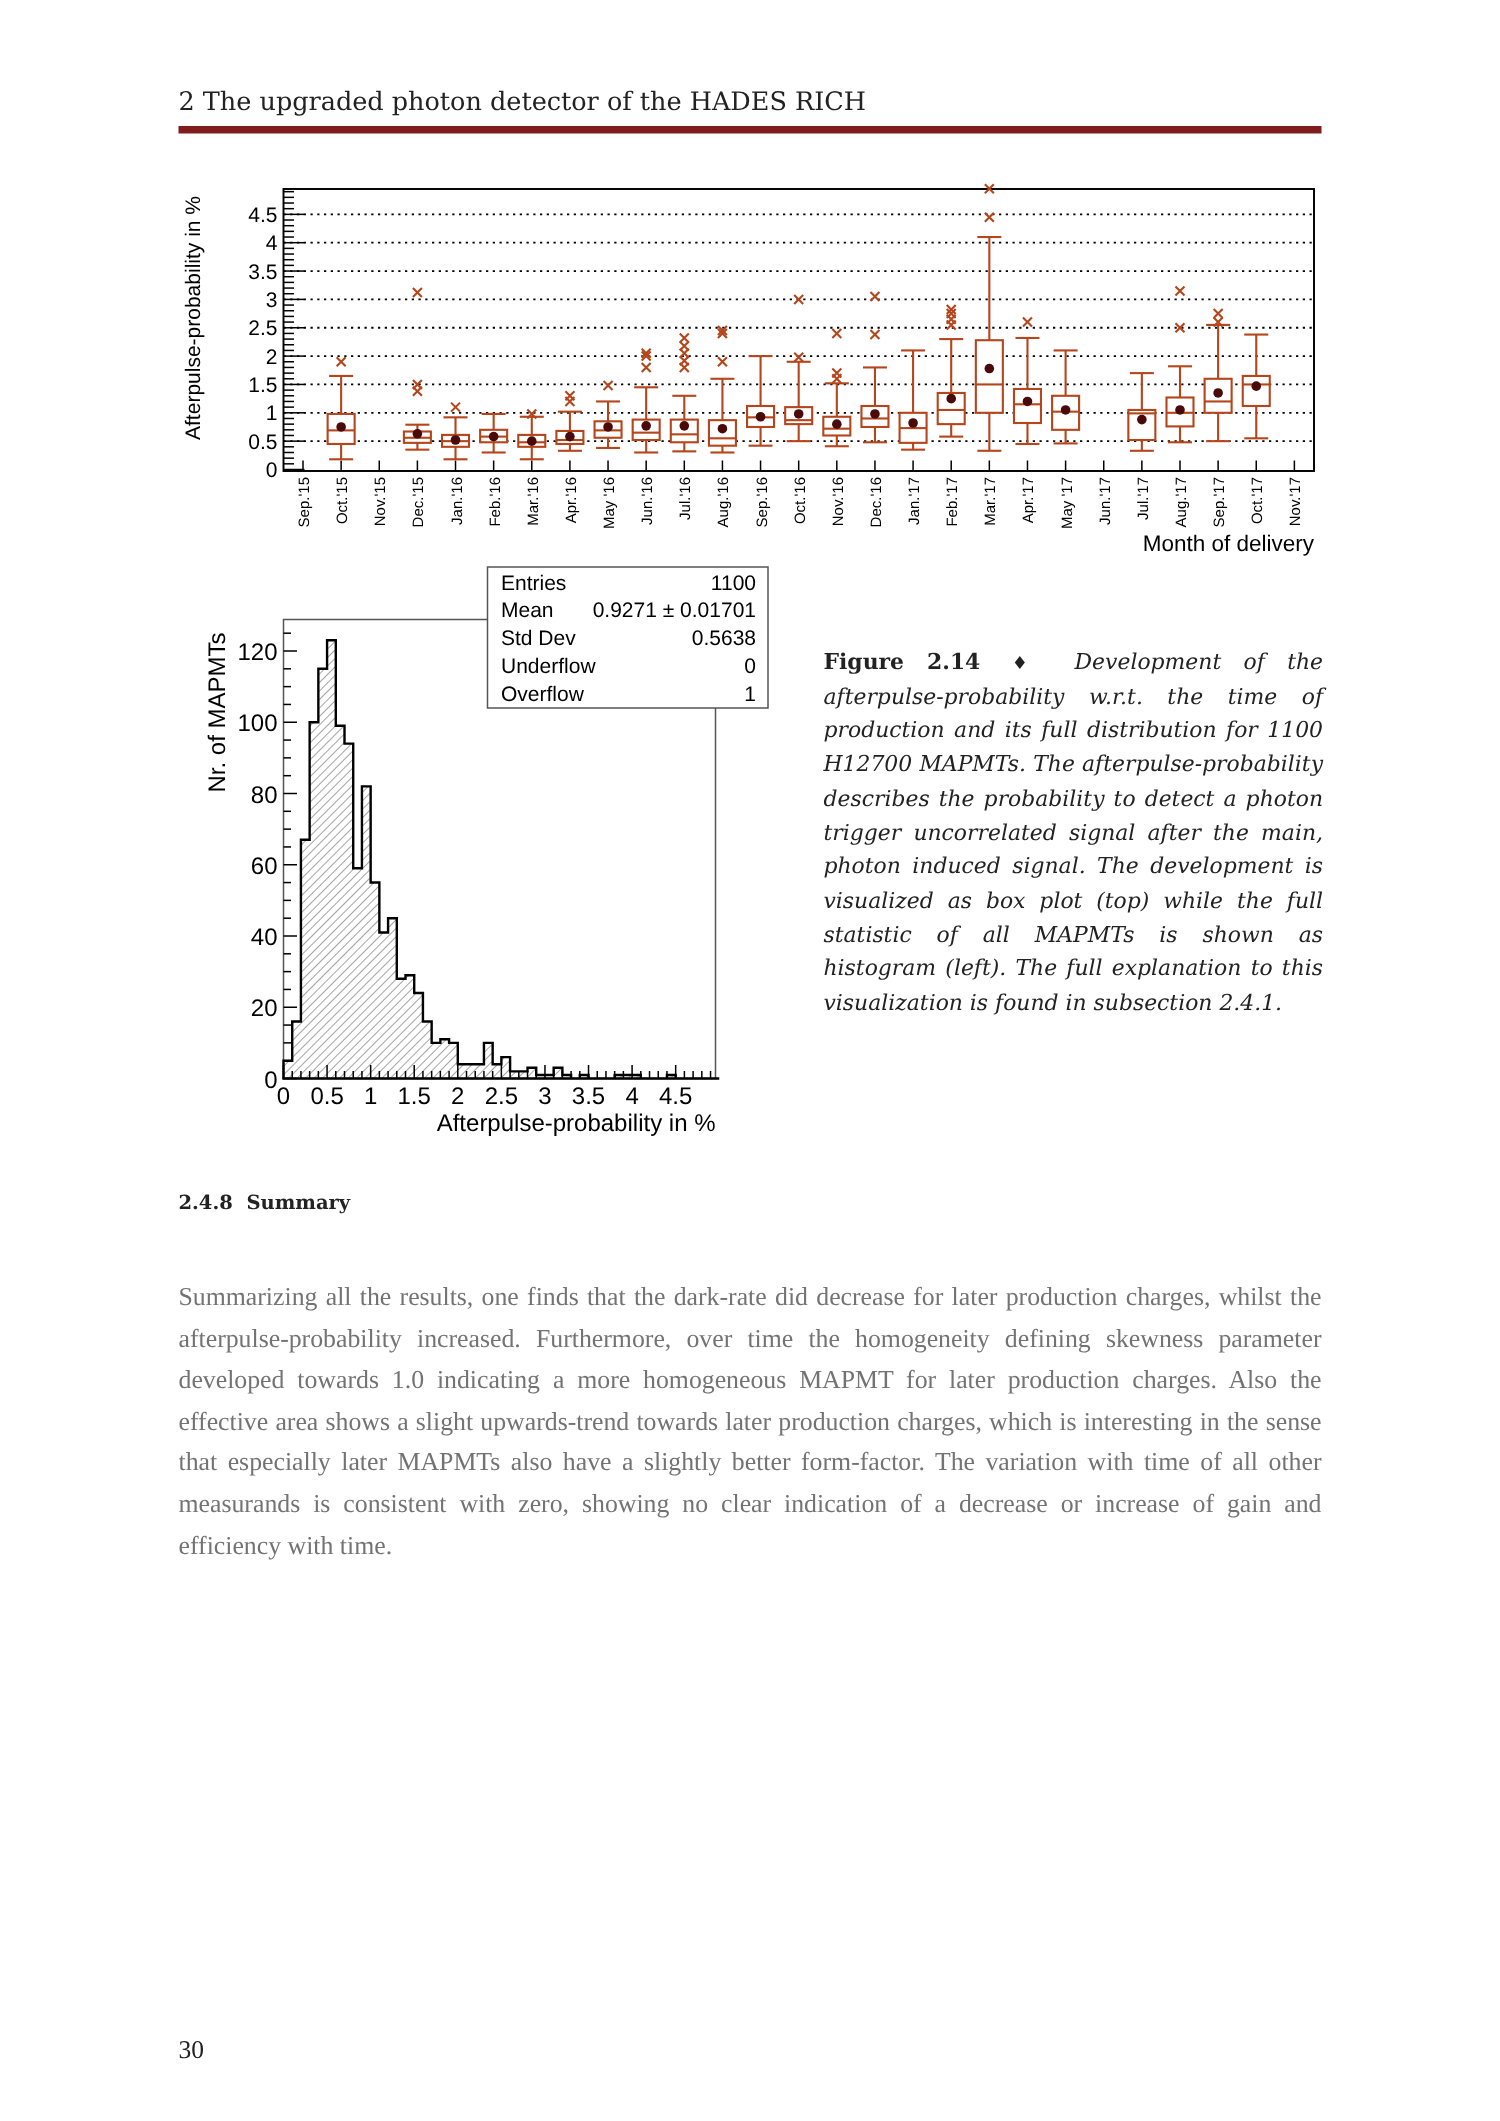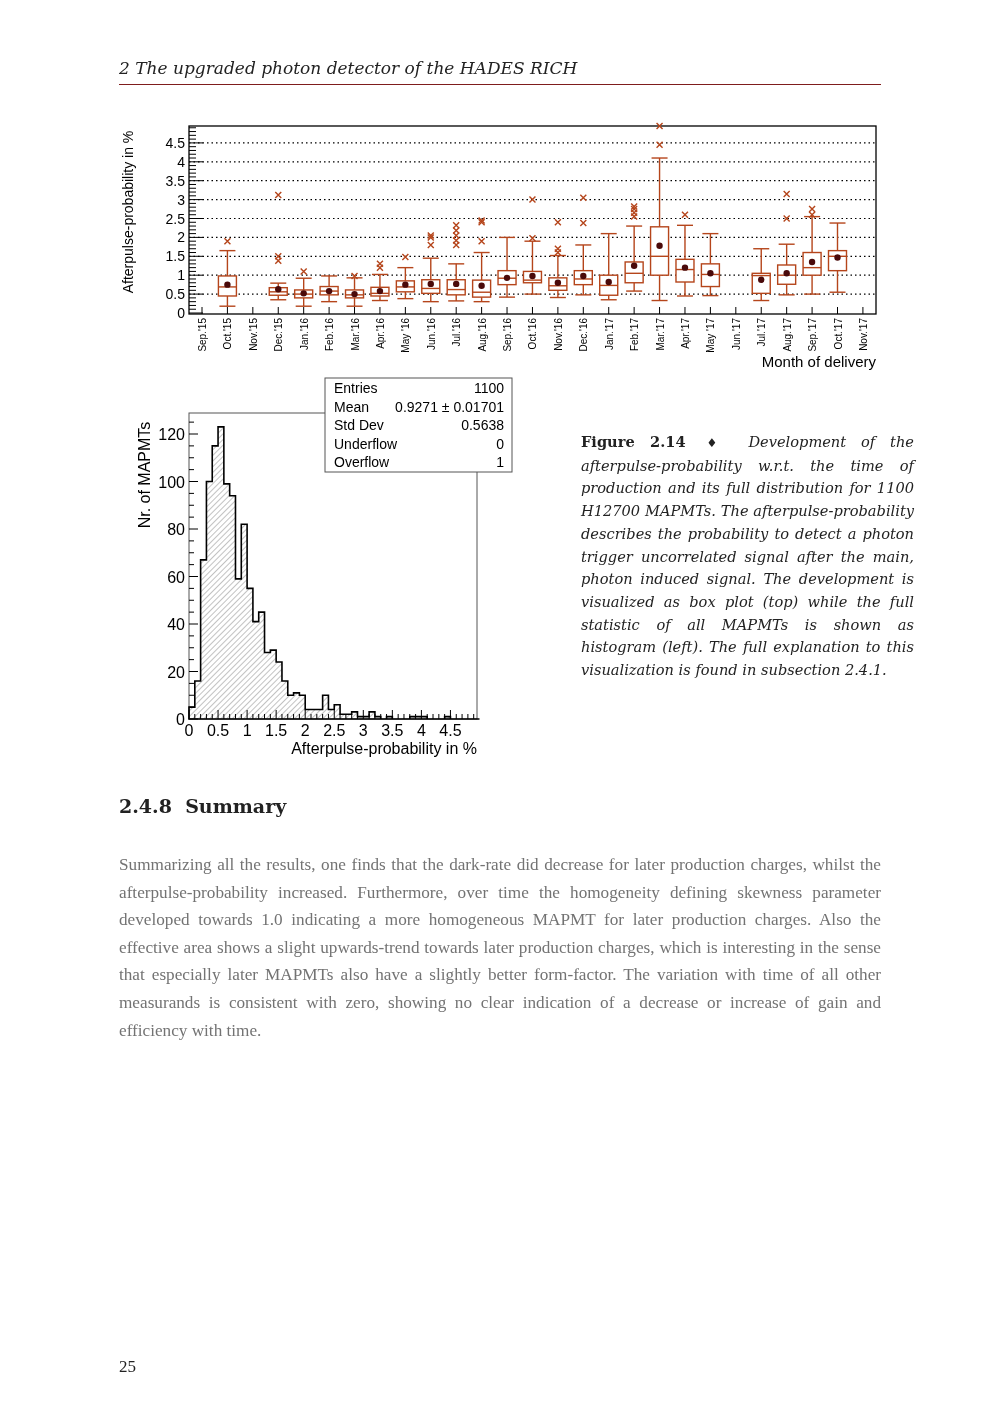--- a/index.html
+++ b/index.html
@@ -1,27 +1,27 @@
 <!DOCTYPE html>
 <html><head>
 <meta charset="utf-8">
 <style>
   html, body { margin: 0; padding: 0; background: #ffffff; }
   body { width: 1000px; height: 1414px; position: relative; overflow: hidden; }
   .page-header { position: absolute; left: 119px; top: 58px; width: 762px; height: 26px;
-    border-bottom: 1px solid #7f1d1d; font-family: "DejaVu Serif", serif; font-style: italic;
+    border-bottom: 5px solid #7f1d1d; font-family: "DejaVu Serif", serif; 
     font-size: 17px; color: #222; }
   svg text { font-family: "Liberation Sans", sans-serif; }
   .caption { position: absolute; left: 549px; top: 431px; width: 333px;
     font-family: "DejaVu Serif", serif; font-size: 14.6px; line-height: 22.7px; color: #222;
-    text-align: justify; margin-left: 32px; }
+    text-align: justify; }
   .caption .fig { font-weight: bold; font-style: normal; }
   .caption .txt { font-style: italic; }
   .section-title { position: absolute; left: 119px; top: 795px; font-family: "DejaVu Serif", serif;
-    font-weight: bold; font-size: 19px; color: #222; }
+    font-weight: bold; font-size: 13px; color: #222; }
   .body-text { position: absolute; left: 119px; top: 851px; width: 762px;
     font-family: "Liberation Serif", serif; font-size: 17.2px; line-height: 27.6px; color: #737373;
     text-align: justify; }
   .page-number { position: absolute; left: 119px; top: 1357px; font-family: "Liberation Serif", serif;
     font-size: 17px; color: #222; }
 </style>
 </head>
 <body>
 
 <div class="page-header">2 The upgraded photon detector of the HADES RICH</div>
@@ -524,13 +524,13 @@
   <span style="font-size:12px;padding:0 6px;">♦</span>
   <span class="txt">Development of the afterpulse-probability w.r.t. the time of production and its full distribution for 1100 H12700 MAPMTs. The afterpulse-probability describes the probability to detect a photon trigger uncorrelated signal after the main, photon induced signal. The development is visualized as box plot (top) while the full statistic of all MAPMTs is shown as histogram (left). The full explanation to this visualization is found in subsection 2.4.1.</span>
 </div>
 
 <div class="section-title">
   <span>2.4.8</span>&nbsp;&nbsp;<span>Summary</span>
 </div>
 
 <p class="body-text" style="margin:0">Summarizing all the results, one finds that the dark-rate did decrease for later production charges, whilst the afterpulse-probability increased. Furthermore, over time the homogeneity defining skewness parameter developed towards 1.0 indicating a more homogeneous MAPMT for later production charges. Also the effective area shows a slight upwards-trend towards later production charges, which is interesting in the sense that especially later MAPMTs also have a slightly better form-factor. The variation with time of all other measurands is consistent with zero, showing no clear indication of a decrease or increase of gain and efficiency with time.</p>
 
-<div class="page-number">25</div>
+<div class="page-number">30</div>
 
 </body></html>

